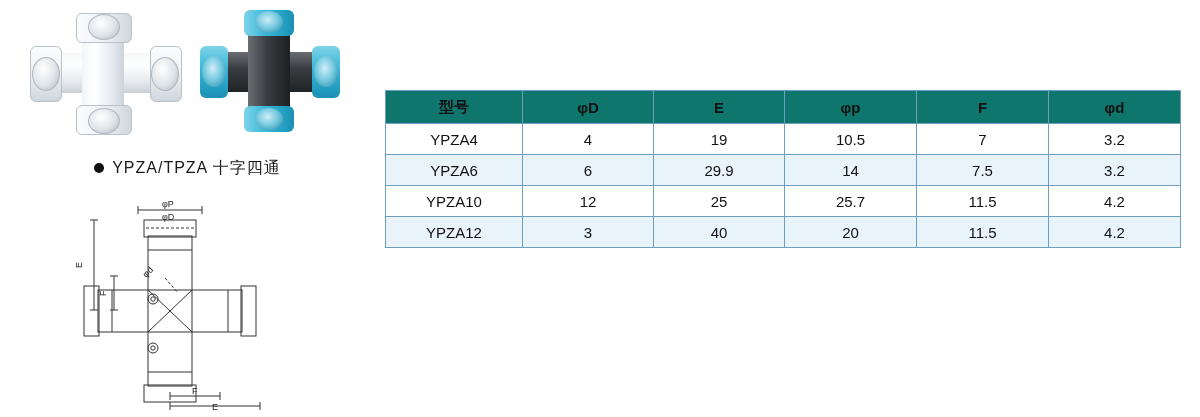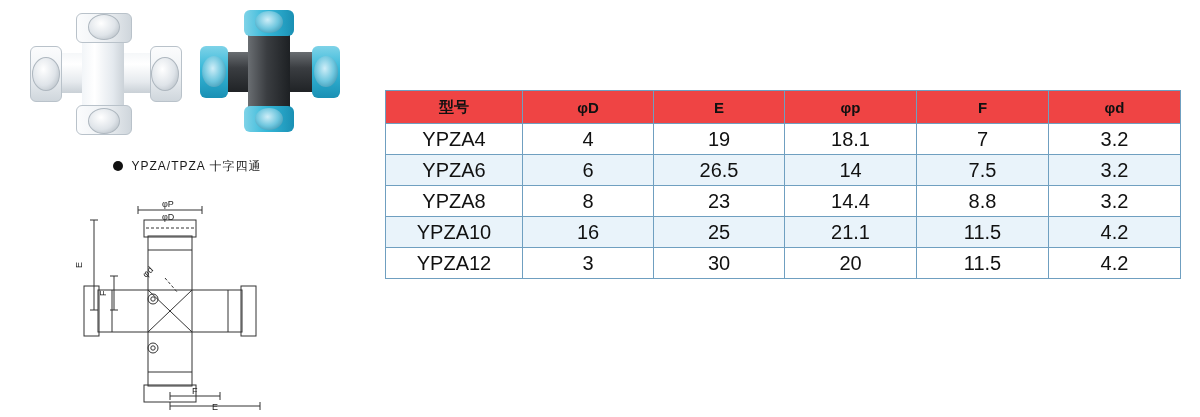--- a/index.html
+++ b/index.html
@@ -133,21 +133,21 @@
   .fb-hole.r { left: 114px; top: 46px; width: 24px; height: 31px; }
   .fb-hole.t { left: 55px;  top: 1px;  width: 28px; height: 22px; }
   .fb-hole.b { left: 55px;  top: 98px; width: 28px; height: 22px; }
 
   .caption {
     position: absolute;
     left: 0;
     top: 158px;
     width: 375px;
     text-align: center;
-    font-size: 12px;
+    font-size: 16px;
     color: #1a1a1a;
     letter-spacing: 1px;
     white-space: nowrap;
   }
   .caption .bullet {
     display: inline-block;
     width: 10px;
     height: 10px;
     border-radius: 50%;
     background: #111;
@@ -175,28 +175,28 @@
   }
   table.spec {
     border-collapse: collapse;
     width: 795px;
     table-layout: fixed;
   }
   table.spec th,
   table.spec td {
     border: 1px solid #6f9fc0;
     text-align: center;
-    font-size: 20px;
+    font-size: 15px;
     color: #111;
     height: 30px;
     padding: 0;
     font-weight: normal;
   }
   table.spec thead th {
-    background: #ef4444;
+    background: #0f766e;
     font-weight: bold;
     height: 32px;
     font-size: 15px;
   }
   table.spec tbody tr:nth-child(odd) td {
     background: #ffffff;
   }
   table.spec tbody tr:nth-child(even) td {
     background: #e9f3fa;
   }
@@ -330,52 +330,44 @@
           <th>φp</th>
           <th>F</th>
           <th>φd</th>
         </tr>
       </thead>
       <tbody>
         <tr>
           <td>YPZA4</td>
           <td>4</td>
           <td>19</td>
-          <td>18.1</td>
+          <td>10.5</td>
           <td>7</td>
           <td>3.2</td>
         </tr>
         <tr>
           <td>YPZA6</td>
           <td>6</td>
-          <td>26.5</td>
+          <td>29.9</td>
           <td>14</td>
           <td>7.5</td>
           <td>3.2</td>
         </tr>
         <tr>
-          <td>YPZA8</td>
-          <td>8</td>
-          <td>23</td>
-          <td>14.4</td>
-          <td>8.8</td>
-          <td>3.2</td>
-        </tr>
-        <tr>
           <td>YPZA10</td>
-          <td>16</td>
+          <td>12</td>
           <td>25</td>
-          <td>21.1</td>
+          <td>25.7</td>
           <td>11.5</td>
           <td>4.2</td>
         </tr>
         <tr>
           <td>YPZA12</td>
           <td>3</td>
-          <td>30</td>
+          <td>40</td>
           <td>20</td>
           <td>11.5</td>
           <td>4.2</td>
         </tr>
       </tbody>
     </table>
   </div>
 
 </div>
 

